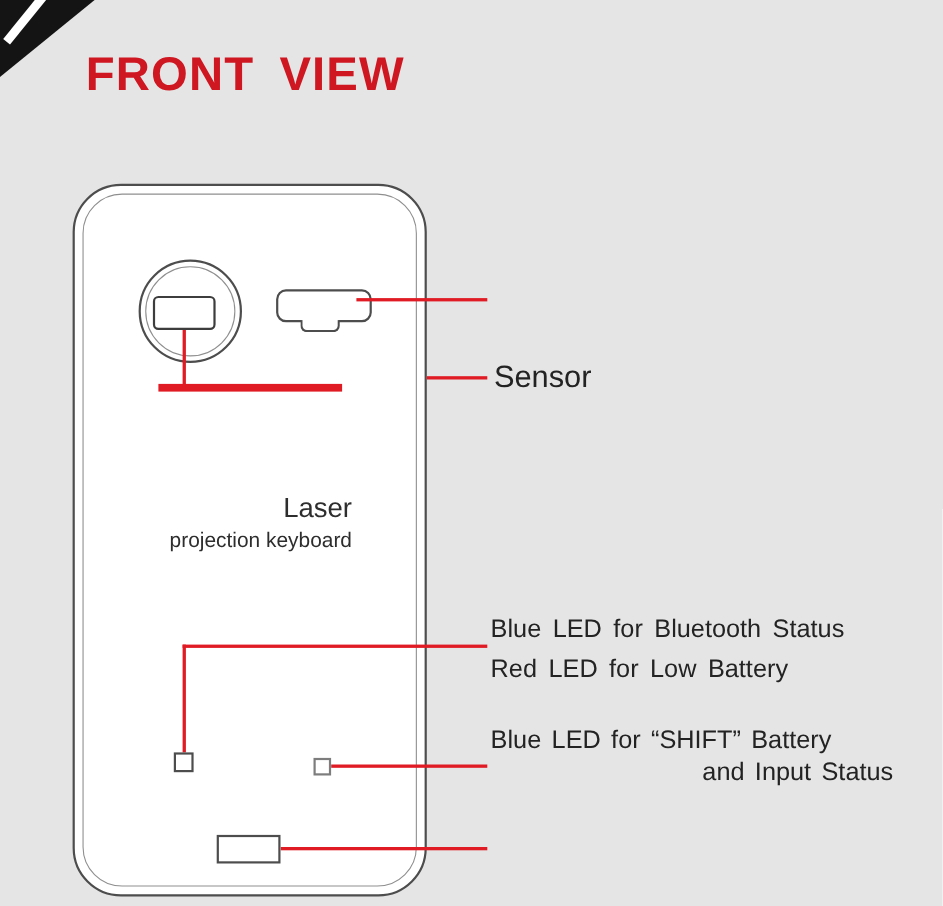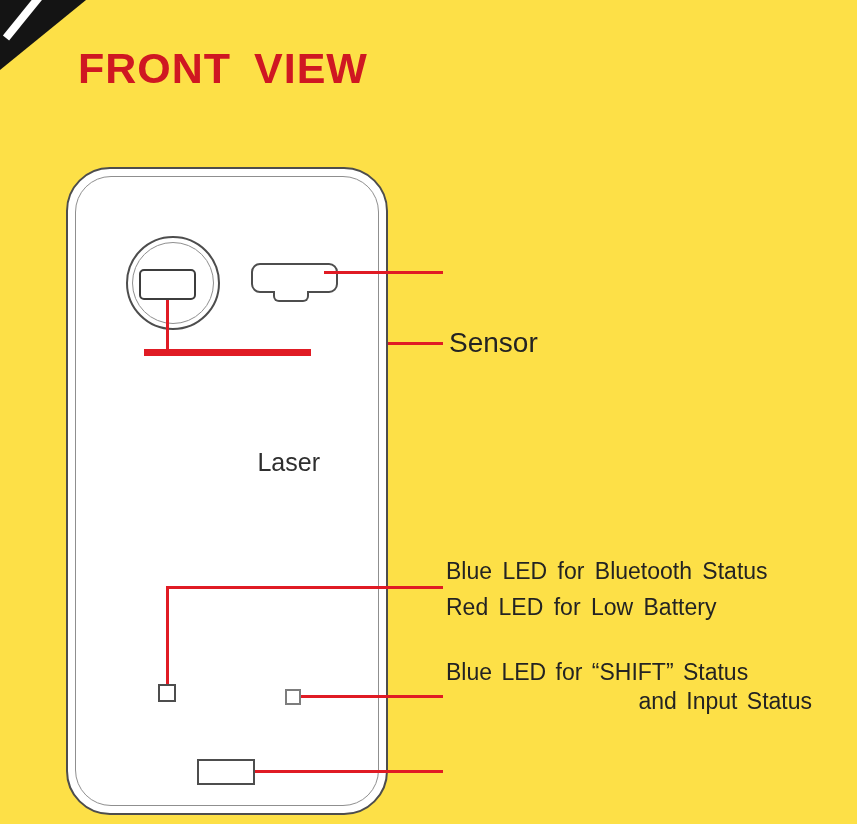--- a/index.html
+++ b/index.html
@@ -8,21 +8,21 @@
     --outline:#4d4d4d;
     --outline-light:#8f8f8f;
     --text:#232323;
   }
   *{box-sizing:border-box;margin:0;padding:0;}
   html,body{background:#ffffff;}
   body{font-family:"Liberation Sans", sans-serif;}
   .canvas{
     position:relative;
     width:857px;height:824px;
-    background:#fde047;
+    background:#e5e5e5;
     overflow:hidden;
   }
   .abs{position:absolute;}
   .page-title{
     left:78px;top:44px;
     font-size:43px;font-weight:bold;color:var(--title-red);
     letter-spacing:1px;word-spacing:10px;
   }
   
   .device-outer{
@@ -144,29 +144,30 @@
   <div class="abs rline leader-sensor-drop"></div>
   <div class="abs rline leader-projector"></div>
   <div class="abs rline leader-sensor"></div>
   <div class="abs rline leader-led1-v"></div>
   <div class="abs rline leader-led1-h"></div>
   <div class="abs rline leader-led2"></div>
   <div class="abs rline leader-ir"></div>
 
   <div class="abs device-label">
     <span class="l1">Laser</span>
+    <span class="l2">projection keyboard</span>
   </div>
 
 
   <div class="abs callout co-sensor">Sensor</div>
 
   <div class="abs callout co-led-top">
     <span class="block">Blue LED for Bluetooth Status</span>
     <span class="block">Red LED for Low Battery</span>
   </div>
 
   <div class="abs callout co-led-bottom">
-    <span class="block">Blue LED for “SHIFT” Status</span>
+    <span class="block">Blue LED for “SHIFT” Battery</span>
     <span class="r">and Input Status</span>
   </div>
 
 
 </div>
 
 </body></html>

